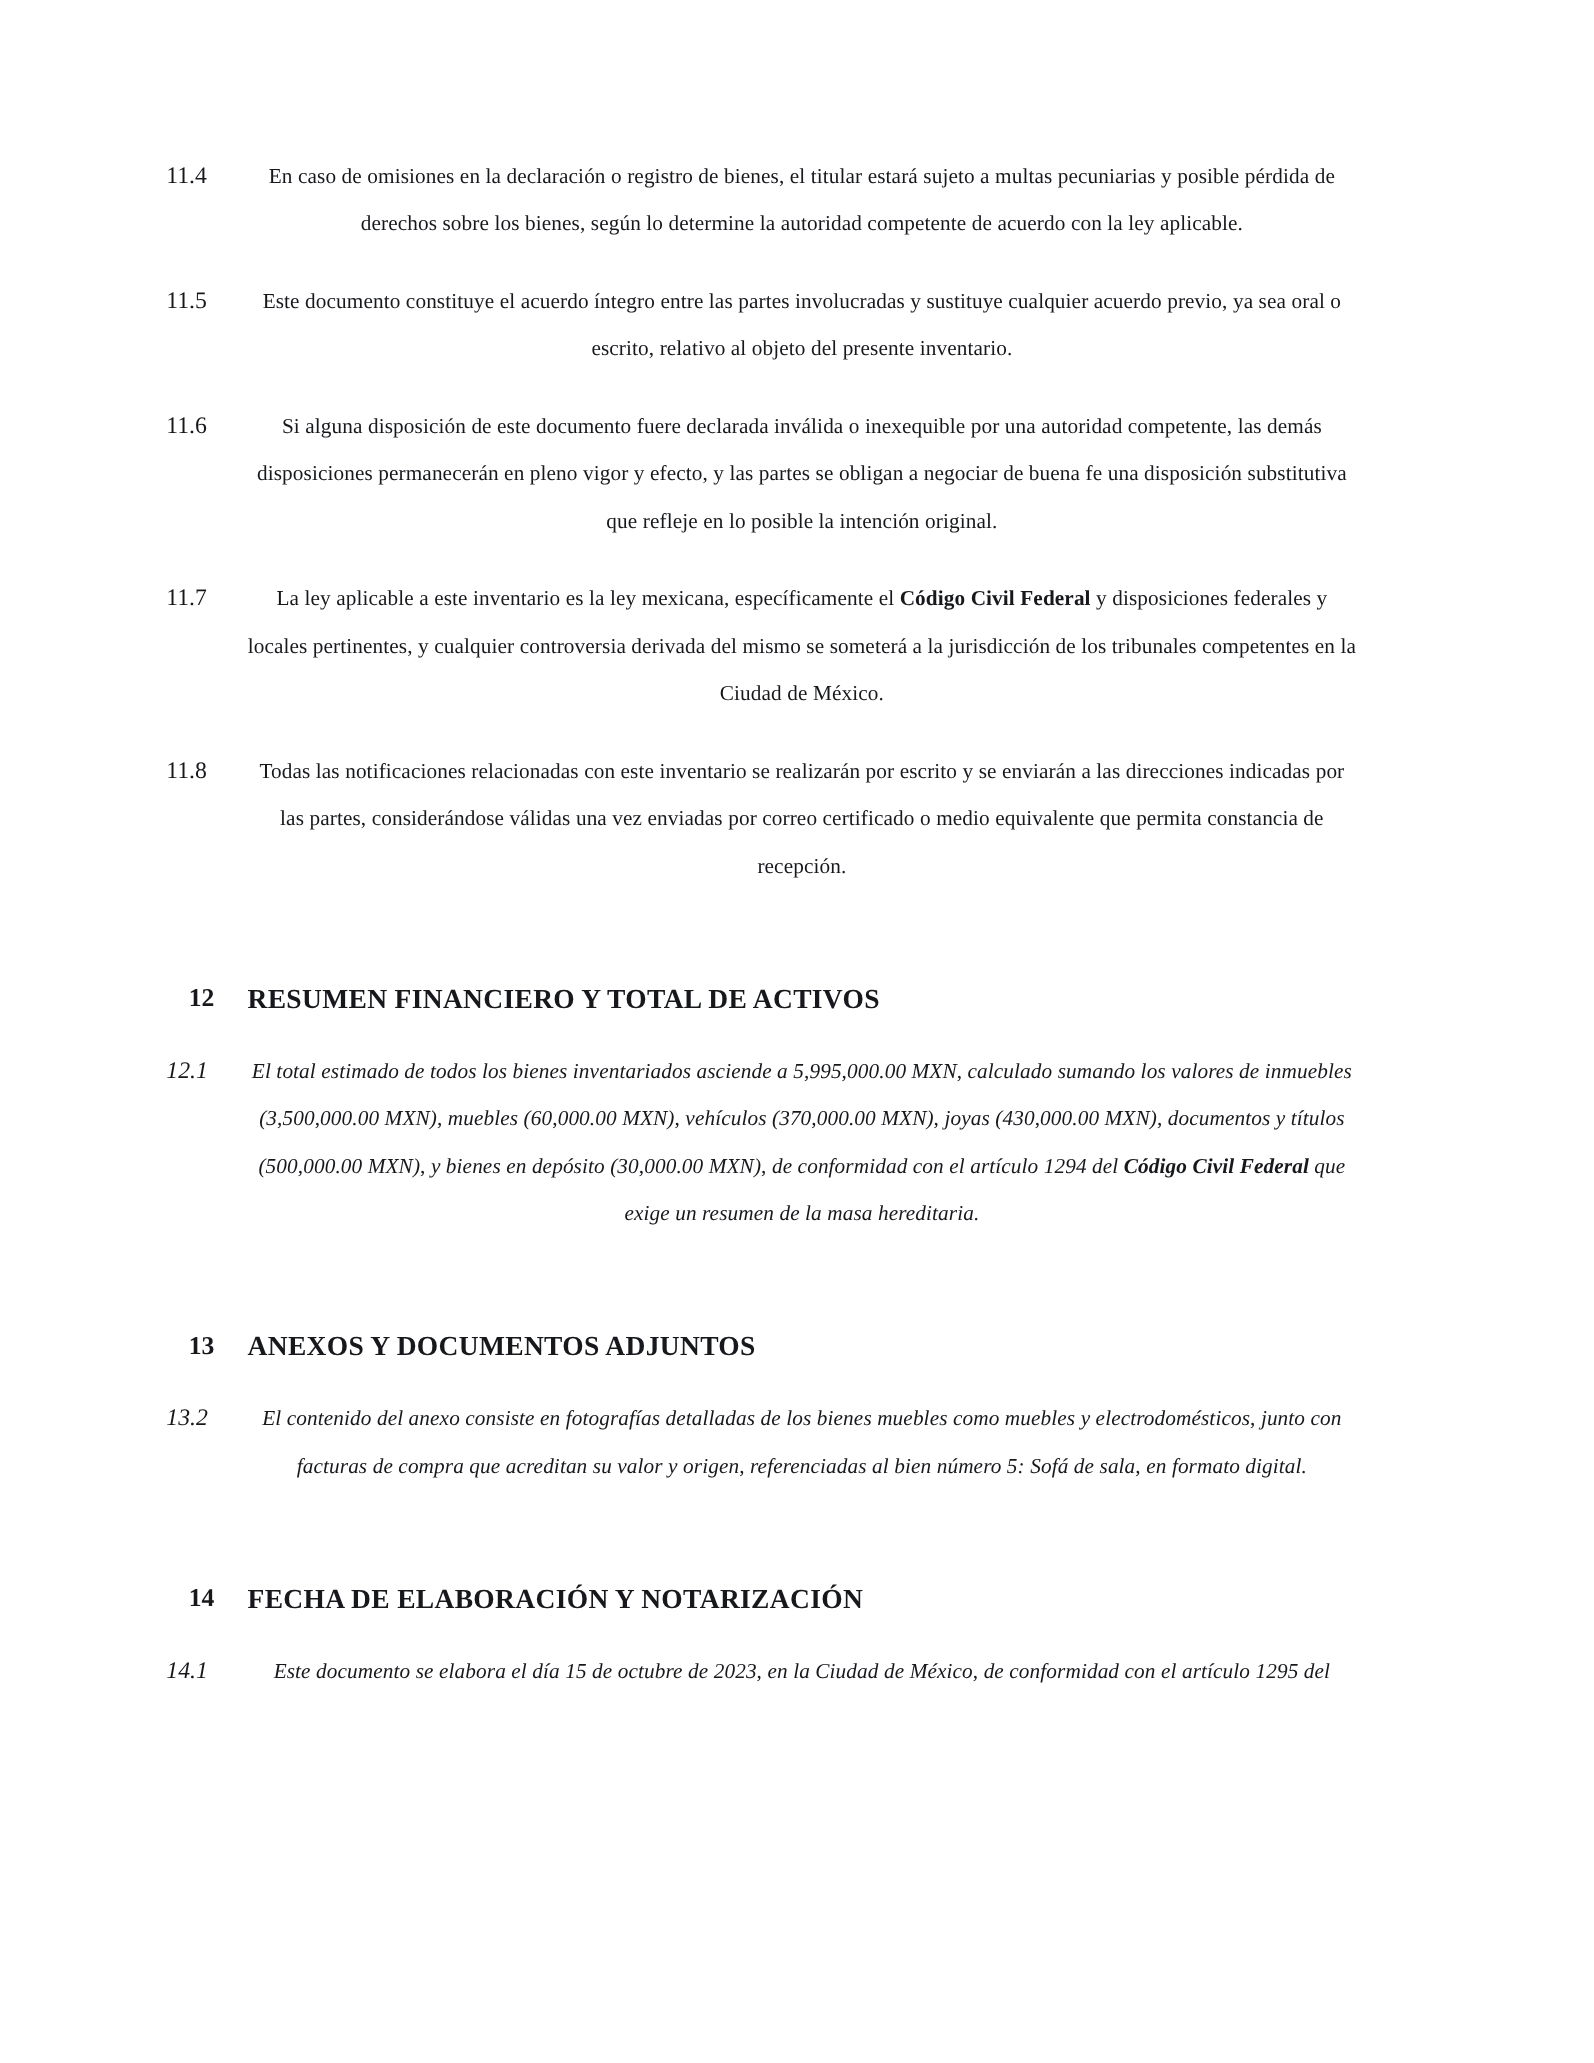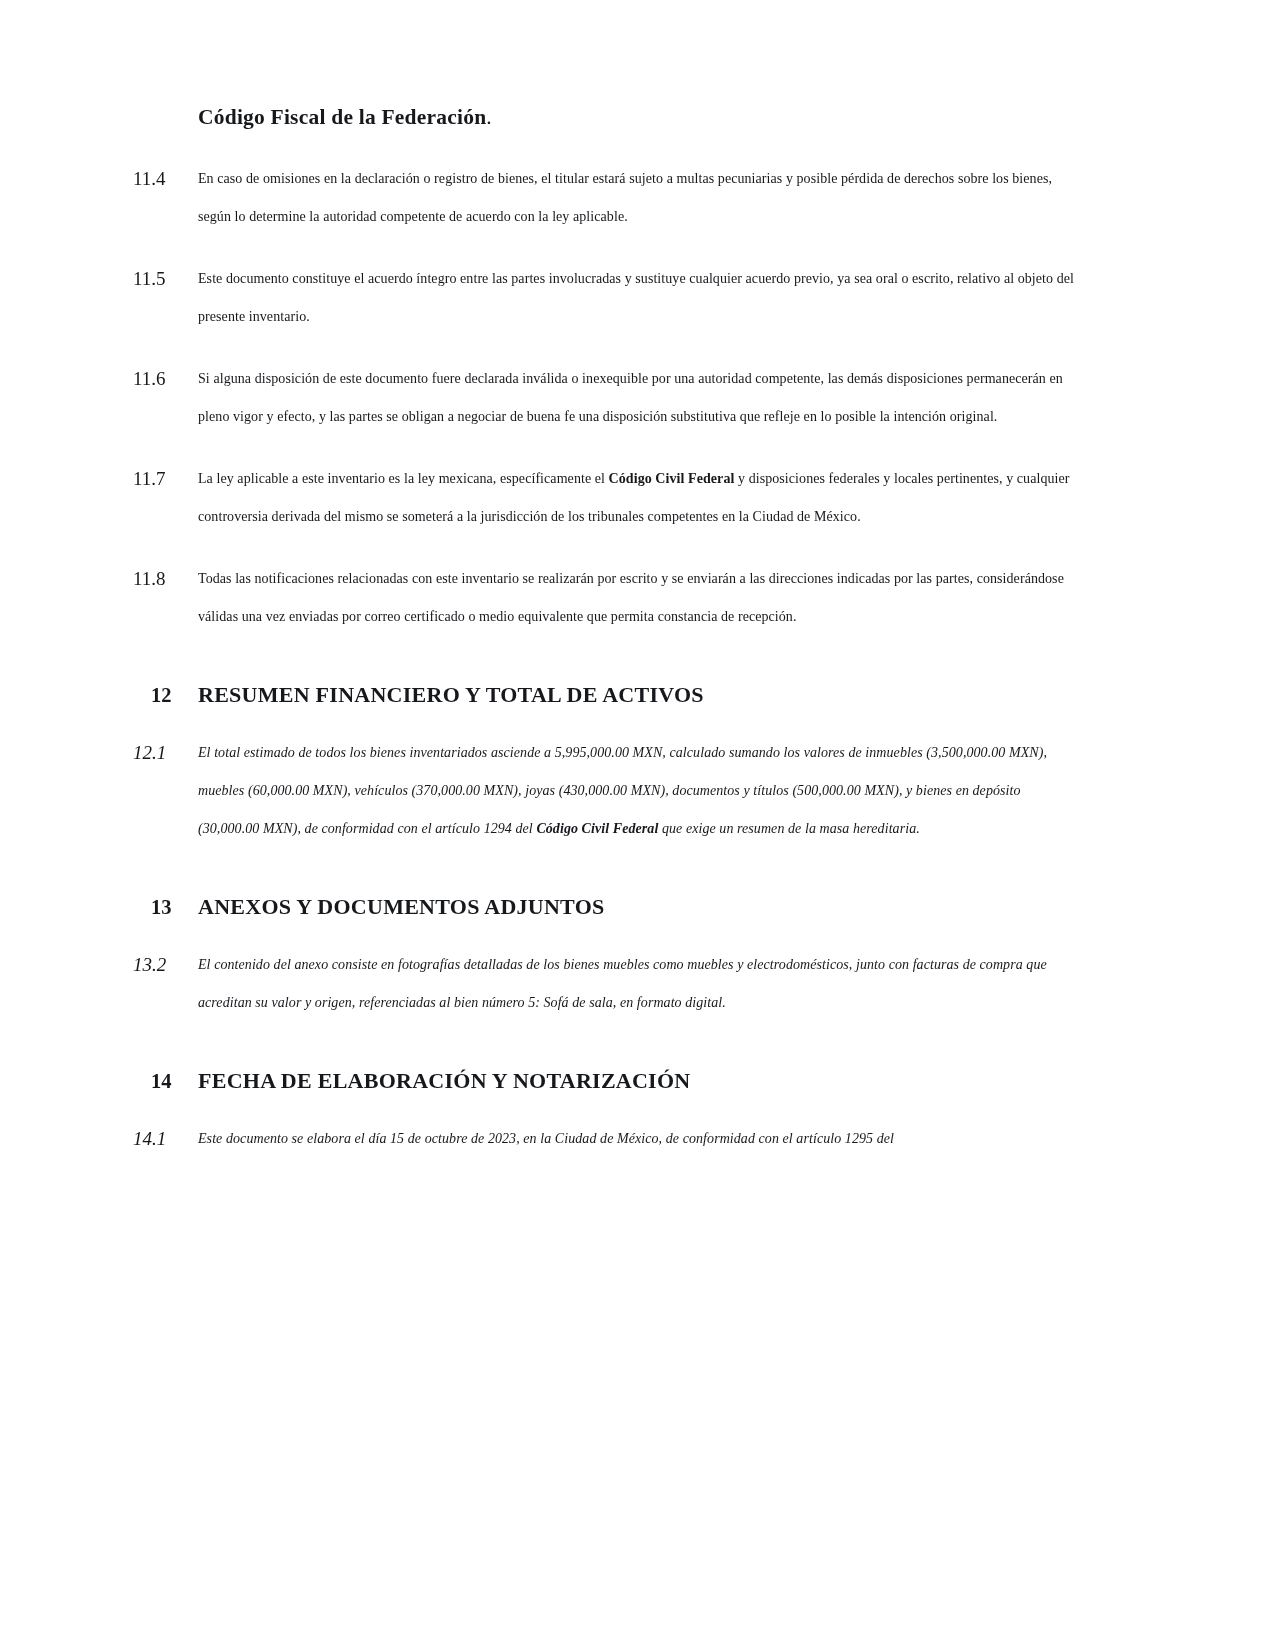--- a/index.html
+++ b/index.html
@@ -50,31 +50,31 @@
     font-size: 19px;
     line-height: 38px;
     text-align: left;
     white-space: nowrap;
     padding-right: 6px;
     box-sizing: border-box;
   }
 
   .clause-body {
     flex: 1 1 auto;
-    font-size: 14px;
+    font-size: 17px;
     line-height: 38px;
-    text-align: left;
+    text-align: center;
     letter-spacing: 0.005em;
   }
 
   
   .section-heading {
     display: flex;
     align-items: flex-start;
-    margin-top: 42px;
+    margin-top: 70px;
     margin-bottom: 6px;
   }
 
   .section-heading .heading-number {
     flex: 0 0 65px;
     font-size: 20.5px;
     line-height: 34px;
     font-weight: bold;
     padding-left: 18px;
     box-sizing: border-box;
@@ -96,21 +96,20 @@
   b, strong {
     font-weight: bold;
   }
 </style>
 </head>
 <body>
 
 <div class="page">
   <div class="content">
 
-    <p class="continuation"><b>Código Fiscal de la Federación</b><span>.</span></p>
 
     <div class="clause">
       <div class="clause-number">11.4</div>
       <div class="clause-body">En caso de omisiones en la declaración o registro de bienes, el titular estará sujeto a multas pecuniarias y posible pérdida de derechos sobre los bienes, según lo determine la autoridad competente de acuerdo con la ley aplicable.</div>
     </div>
 
     <div class="clause">
       <div class="clause-number">11.5</div>
       <div class="clause-body">Este documento constituye el acuerdo íntegro entre las partes involucradas y sustituye cualquier acuerdo previo, ya sea oral o escrito, relativo al objeto del presente inventario.</div>
     </div>

